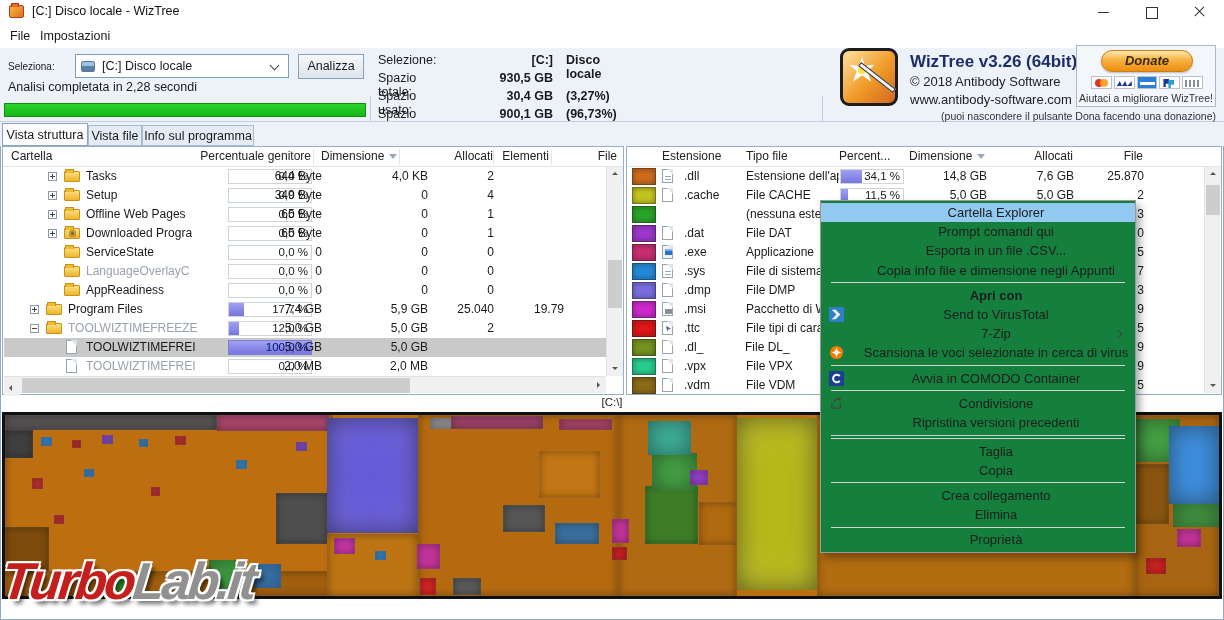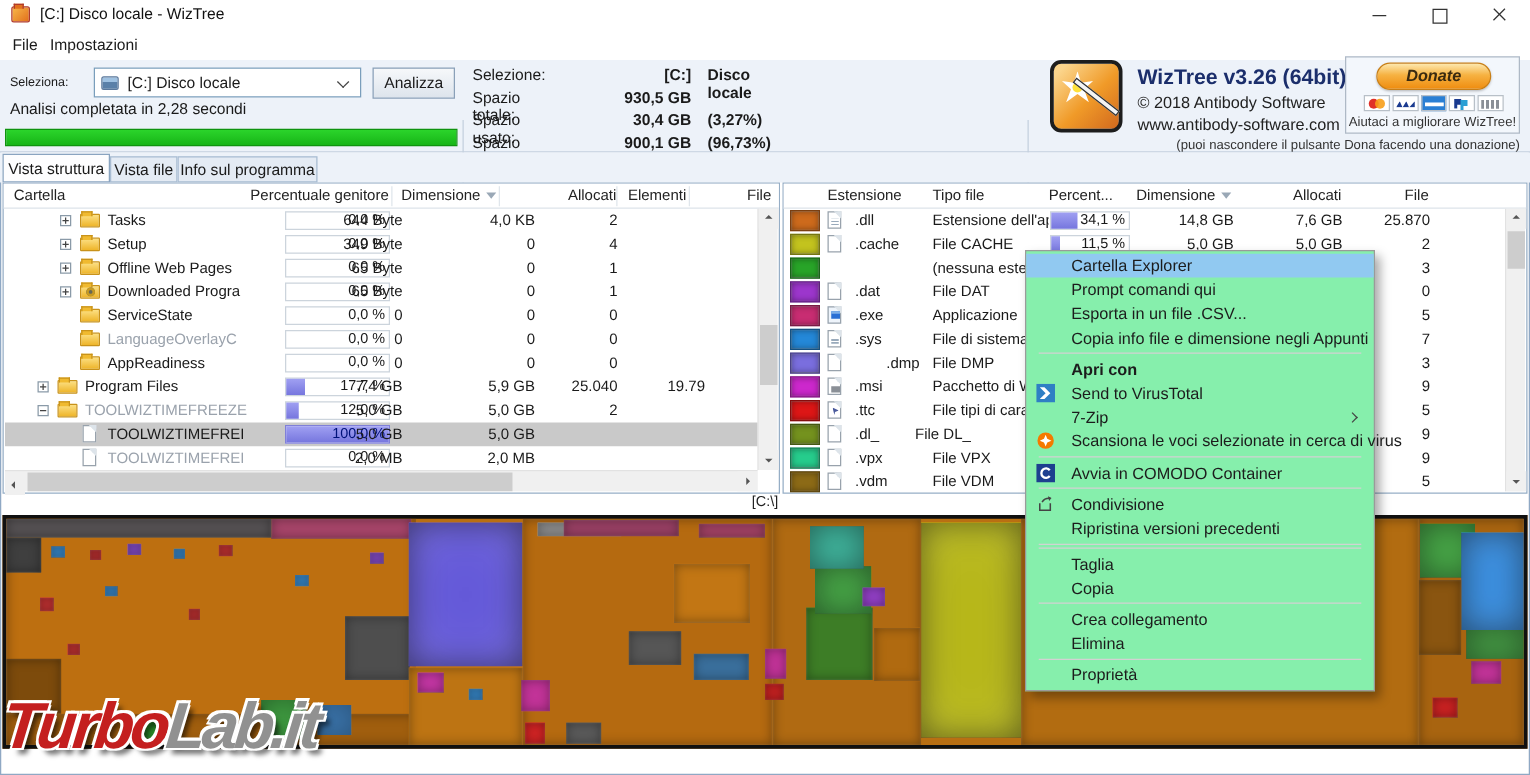--- a/index.html
+++ b/index.html
@@ -108,22 +108,22 @@
   .epct{position:absolute;left:212px;top:2px;width:64px;height:15px;background:#fff;border:1px solid #ccd4dc;}
   
   .vscroll{position:absolute;top:20px;right:1px;width:16px;background:#f0f0f0;border-left:1px solid #e2e2e2;}
   .hscroll{position:absolute;left:1px;right:17px;bottom:1px;height:17px;background:#f0f0f0;border-top:1px solid #e2e2e2;}
   .sb-btn{position:absolute;width:16px;height:16px;background:#f0f0f0;}
   .sb-btn::after{content:"";position:absolute;left:5px;top:5px;width:0;height:0;border:3.5px solid transparent;}
   .sb-up::after{border-bottom-color:#555;top:2px;} .sb-down::after{border-top-color:#555;top:7px;}
   .sb-left::after{border-right-color:#555;left:2px;} .sb-right::after{border-left-color:#555;left:7px;}
   .sb-thumb{position:absolute;background:#cdcdcd;}
   
-  .ctxmenu{position:absolute;left:820px;top:200px;width:280px;background:#86efac;border:1px solid #9a9a9a;
-      box-shadow:4px 5px 8px rgba(0,0,0,.35);z-index:100;padding:2px 0;}
+  .ctxmenu{position:absolute;left:820px;top:200px;width:316px;background:#15803d;border:1px solid #9a9a9a;
+      box-shadow:4px 5px 8px rgba(0,0,0,.35);z-index:100;padding:2px 0;text-align:center;}
   .mitem{position:relative;height:19.2px;line-height:19.2px;padding-left:36px;font-size:13px;color:#1c1c1c;cursor:pointer;white-space:nowrap;}
   .mitem.hl{background:#91c9f1;}
   .mitem.bold{font-weight:bold;}
   .msep{height:1px;margin:2.5px 10px;background:#d2d2d2;}
   .mico{position:absolute;left:8px;top:2px;width:15px;height:15px;}
   .subarrow{position:absolute;right:14px;top:6.5px;width:6px;height:6px;border-right:1.4px solid #444;border-bottom:1.4px solid #444;transform:rotate(-45deg);}
   
   .tm-label{position:absolute;left:0;top:396px;width:100%;text-align:center;font-size:11.5px;color:#222;}
   .treemap{position:absolute;left:2px;top:412px;width:1220px;height:187px;background:#b96f12;border:3px solid #101010;overflow:hidden;}
   .tm{position:absolute;box-shadow:inset 0 0 9px rgba(0,0,0,.42),inset 0 0 2px rgba(255,255,255,.25);}
@@ -444,21 +444,21 @@
           <div class="fpage dll" style="left: 34px;"></div>
           <div class="tlabel" style="left: 56px; width: 58px;">.sys</div>
           <div class="tlabel" style="left: 118px; width: 93px;">File di sistema</div>
           <div class="rnum" style="left: 289px; width: 70px;"></div>
           <div class="rnum" style="left: 376px; width: 70px;"></div>
           <div class="rnum" style="left: 452px; width: 64px;">7</div>
         </div>
         <div class="erow" style="top: 114px;">
           <div class="swatch" style="background: rgb(122, 110, 222);"></div>
           <div class="fpage " style="left: 34px;"></div>
-          <div class="tlabel" style="left: 56px; width: 58px; margin-left: 25px;">.dmp</div>
+          <div class="tlabel" style="left: 56px; width: 58px;">.dmp</div>
           <div class="tlabel" style="left: 118px; width: 93px;">File DMP</div>
           <div class="rnum" style="left: 289px; width: 70px;"></div>
           <div class="rnum" style="left: 376px; width: 70px;"></div>
           <div class="rnum" style="left: 452px; width: 64px;">3</div>
         </div>
         <div class="erow" style="top: 133px;">
           <div class="swatch" style="background: rgb(204, 40, 204);"></div>
           <div class="fpage msi" style="left: 34px;"></div>
           <div class="tlabel" style="left: 56px; width: 58px;">.msi</div>
           <div class="tlabel" style="left: 118px; width: 93px;">Pacchetto di Wi</div>
@@ -472,21 +472,21 @@
           <div class="tlabel" style="left: 56px; width: 58px;">.ttc</div>
           <div class="tlabel" style="left: 118px; width: 93px;">File tipi di caratte</div>
           <div class="rnum" style="left: 289px; width: 70px;"></div>
           <div class="rnum" style="left: 376px; width: 70px;"></div>
           <div class="rnum" style="left: 452px; width: 64px;">5</div>
         </div>
         <div class="erow" style="top: 171px;">
           <div class="swatch" style="background: rgb(116, 146, 30);"></div>
           <div class="fpage " style="left: 34px;"></div>
           <div class="tlabel" style="left: 56px; width: 58px;">.dl_</div>
-          <div class="tlabel" style="left: 104px; width: 93px;">File DL_</div>
+          <div class="tlabel" style="left: 117px; width: 93px;">File DL_</div>
           <div class="rnum" style="left: 289px; width: 70px;"></div>
           <div class="rnum" style="left: 376px; width: 70px;"></div>
           <div class="rnum" style="left: 452px; width: 64px;">9</div>
         </div>
         <div class="erow" style="top: 190px;">
           <div class="swatch" style="background: rgb(38, 204, 140);"></div>
           <div class="fpage " style="left: 34px;"></div>
           <div class="tlabel" style="left: 56px; width: 58px;">.vpx</div>
           <div class="tlabel" style="left: 118px; width: 93px;">File VPX</div>
           <div class="rnum" style="left: 289px; width: 70px;"></div>

